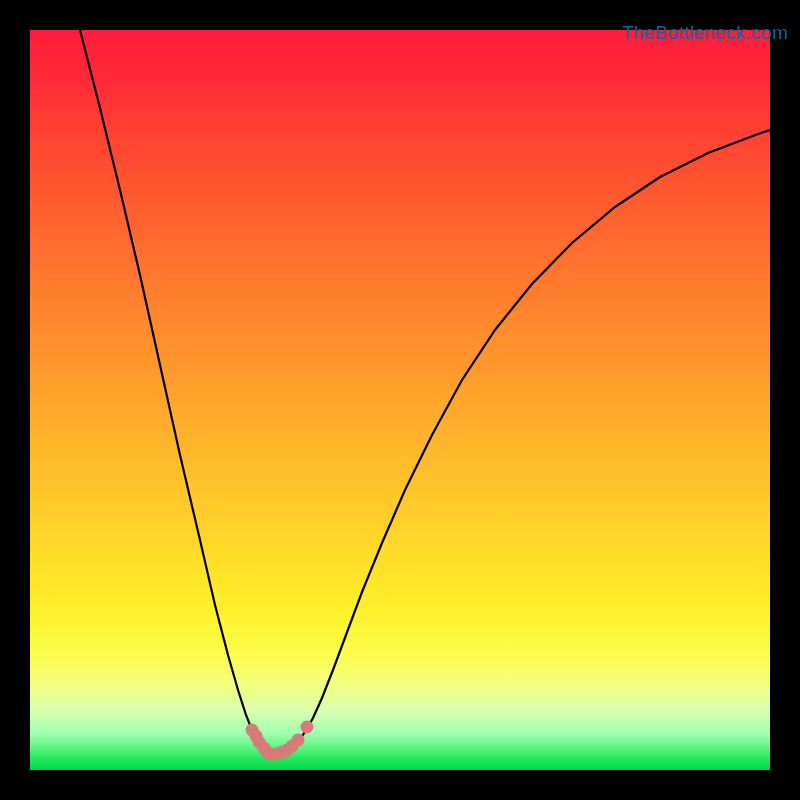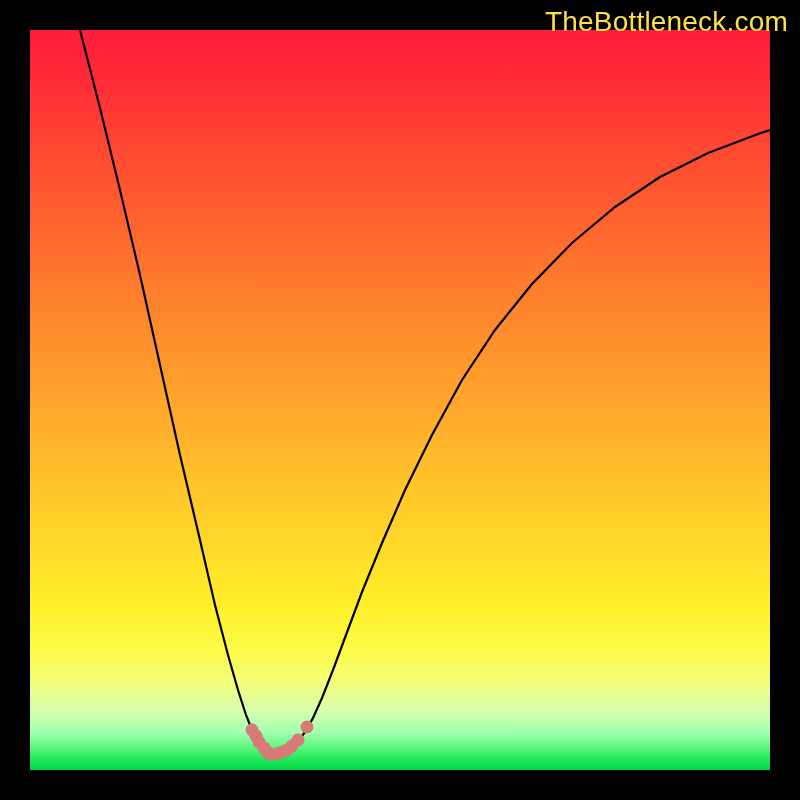--- a/index.html
+++ b/index.html
@@ -38,24 +38,24 @@
         #f5ff78 88%,
         #d8ffb0 92%,
         #a0ffb0 95%,
         #5cf57e 97%,
         #22e85a 98.5%,
         #00d848 100%
       );
     }
     .watermark {
       position: absolute;
-      top: 6px;
+      top: 22px;
       right: 12px;
-      font-size: 28px;
-      color: #fde047;
+      font-size: 19px;
+      color: #0369a1;
       font-weight: 500;
       letter-spacing: 0.2px;
       z-index: 100;
     }
     svg.curve {
       position: absolute;
       left: 0;
       top: 0;
       width: 740px;
       height: 740px;

